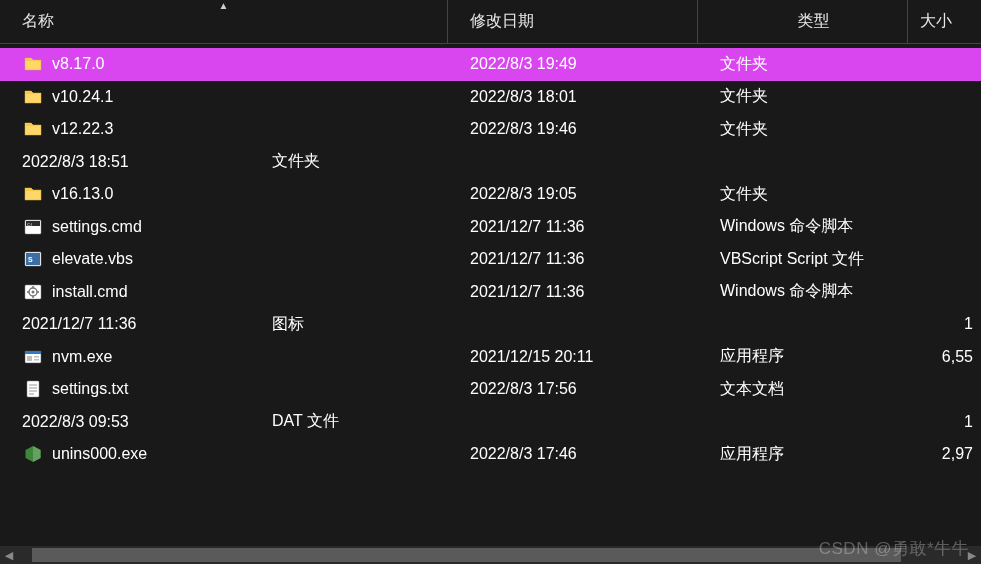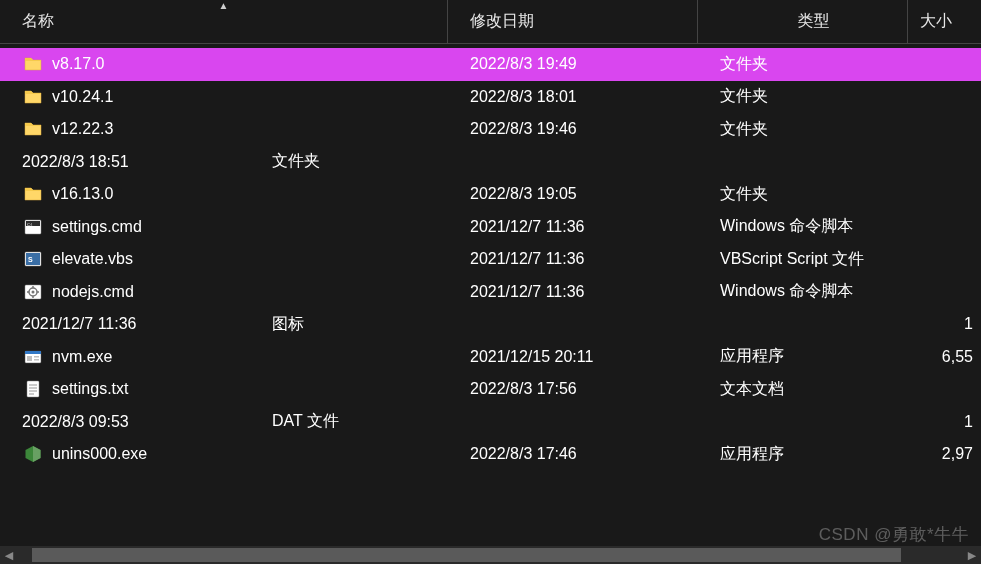--- a/index.html
+++ b/index.html
@@ -106,21 +106,21 @@
       position: absolute;
       left: 14px;
       top: 2px;
       bottom: 2px;
       width: 92%;
       background: #5a5a5a;
     }
     .watermark {
       position: absolute;
       right: 12px;
-      bottom: 18px;
+      bottom: 4px;
       color: rgba(220,220,220,0.35);
       font-size: 17px;
       pointer-events: none;
       letter-spacing: 0.5px;
     }
   </style>
 </head>
 <body>
 
 <div class="header-row">
@@ -223,21 +223,21 @@
       <div class="cell cell-type">VBScript Script 文件</div>
       <div class="cell cell-size"></div>
     </div>
     <div class="file-row">
       <div class="cell cell-name">
         <span class="icon">
           <svg viewBox="0 0 18 18">
             <use href="#ic-gear"></use>
           </svg>
         </span>
-        <span>nodejs.cmd</span>
+        <span>install.cmd</span>
       </div>
       <div class="cell cell-date">2021/12/7 11:36</div>
       <div class="cell cell-type">Windows 命令脚本</div>
       <div class="cell cell-size"></div>
     </div>
     <div class="file-row">
       <div class="cell cell-date">2021/12/7 11:36</div>
       <div class="cell cell-type">图标</div>
       <div class="cell cell-size">1</div>
     </div>

